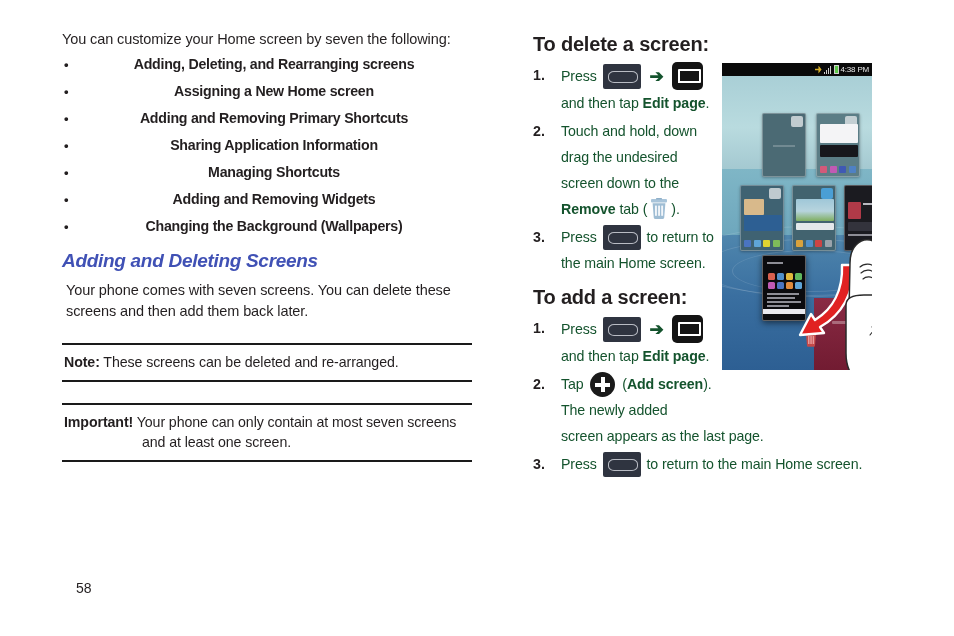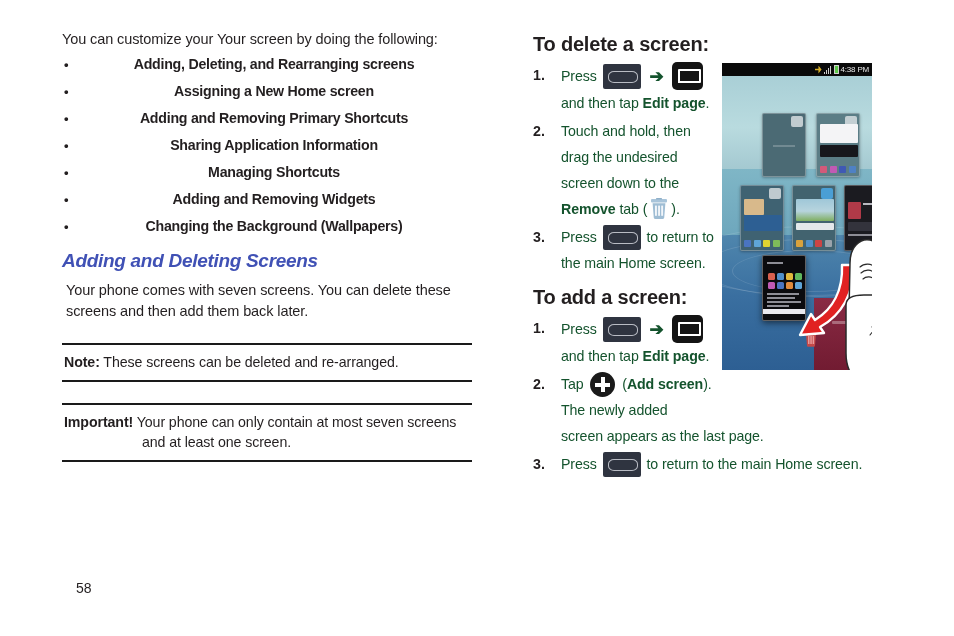--- a/index.html
+++ b/index.html
@@ -309,21 +309,21 @@
   #drag-arrow { position:absolute; left:62px; top:196px; width:74px; height:78px; }
 
   
   #hand { position:absolute; left:108px; top:172px; width:104px; height:150px; }
 </style>
 </head>
 <body>
 
 <div id="left-col">
 
-  <div class="intro-line">You can customize your Your screen by doing the following:</div>
+  <div class="intro-line">You can customize your Home screen by seven the following:</div>
 
   <ul class="bullet-list">
     <li class="bullet-row">
       <span class="bullet-dot">•</span>
       <span class="bullet-text">Adding, Deleting, and Rearranging screens</span>
     </li>
     <li class="bullet-row">
       <span class="bullet-dot">•</span>
       <span class="bullet-text">Assigning a New Home screen</span>
     </li>
@@ -389,21 +389,21 @@
       <span class="ico ico-menu"></span>
       <br>
       <span>and then tap</span>
       <b>Edit page</b><span>.</span>
     </div>
   </div>
 
   <div class="step">
     <div class="step-num">2.</div>
     <div class="step-body narrow">
-      <span>Touch and hold, then</span><br>
+      <span>Touch and hold, down</span><br>
       <span>drag the undesired</span><br>
       <span>screen down to the</span><br>
       <b>Remove</b>
       <span>tab (</span><svg class="ico ico-trash" viewBox="0 0 18 21">
           <rect x="1" y="1" width="16" height="3.4" rx="1" fill="#a8c4da"></rect>
           <rect x="6" y="0" width="6" height="1.6" rx="0.7" fill="#8fb0c9"></rect>
           <path d="M2.6 5.2 h12.8 l-1.2 14.6 a1.2 1.2 0 0 1 -1.2 1.1 h-8 a1.2 1.2 0 0 1 -1.2 -1.1 Z" fill="#9fbdd4"></path>
           <rect x="5" y="7.6" width="1.9" height="10.2" fill="#f2f6fa"></rect>
           <rect x="8.1" y="7.6" width="1.9" height="10.2" fill="#f2f6fa"></rect>
           <rect x="11.2" y="7.6" width="1.9" height="10.2" fill="#f2f6fa"></rect>

